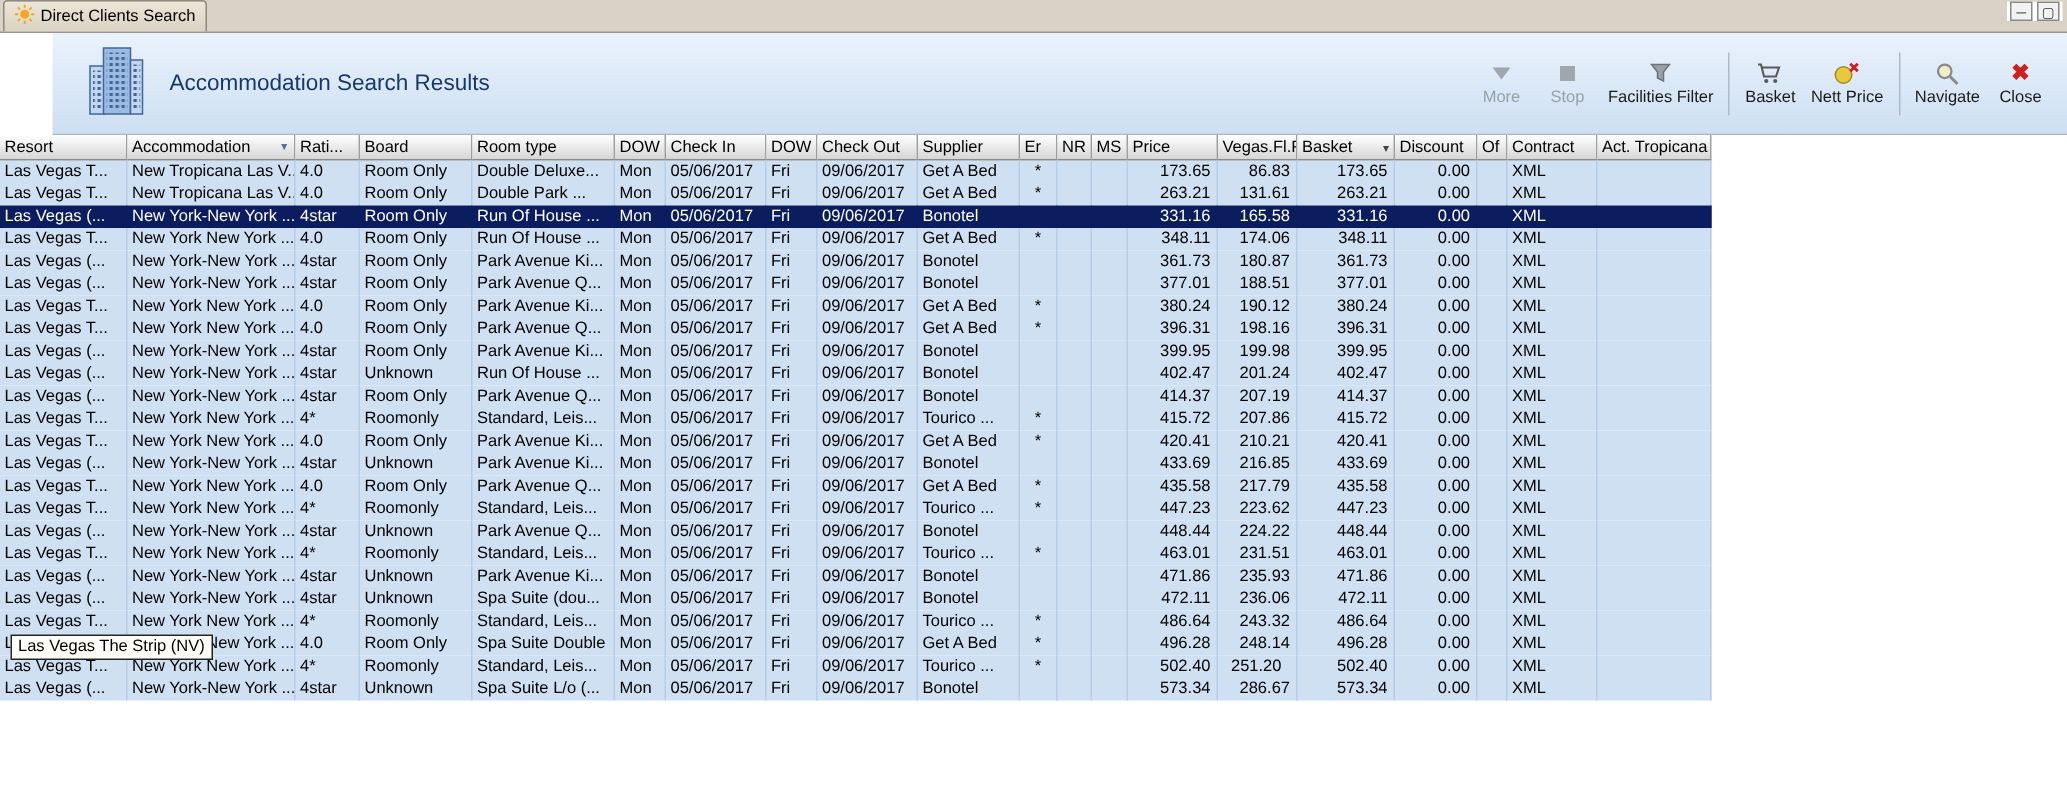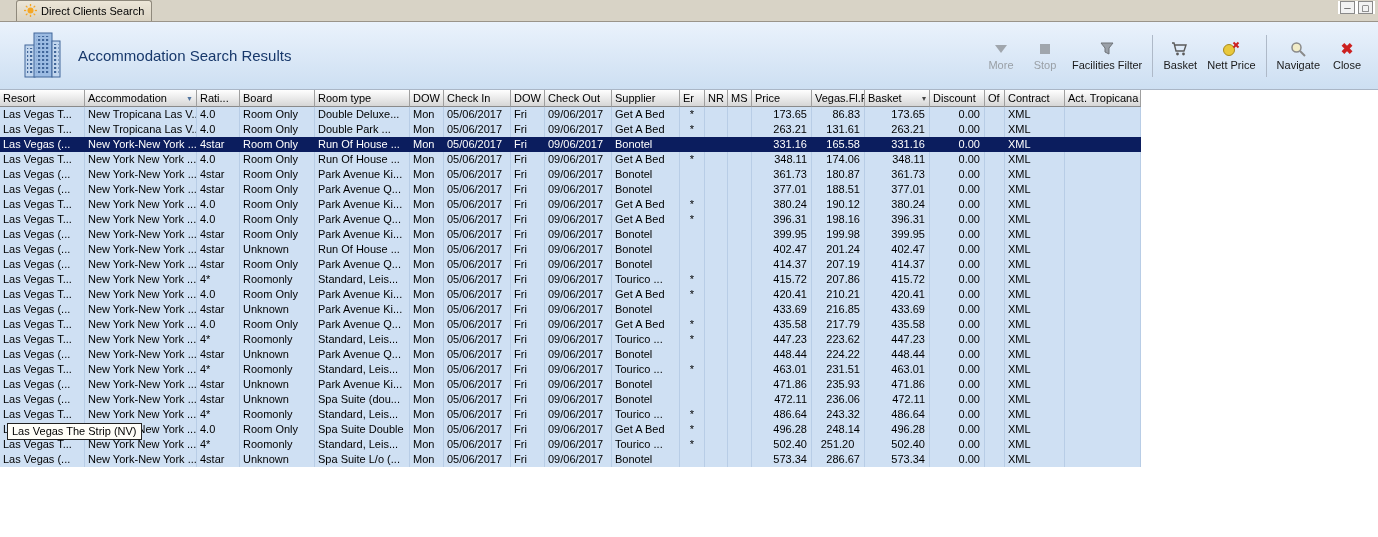--- a/index.html
+++ b/index.html
@@ -4,31 +4,31 @@
 <style>
   * { margin:0; padding:0; box-sizing:border-box; }
   html,body { width:1378px; height:537px; overflow:hidden; background:#fff;
     font-family:"Liberation Sans", sans-serif; font-size:11px; color:#000; }
 
   
   .tabbar { height:22px; background:#d8d3c6; display:flex; align-items:flex-end;
     border-bottom:1px solid #9a948a; position:relative; }
   .tab { height:21px; display:flex; align-items:center; gap:4px; padding:0 7px;
     border:1px solid #8f897c; border-bottom:none; border-radius:3px 3px 0 0;
-    background:linear-gradient(#ece6d8,#d9d2c2); margin-left:16px; white-space:nowrap; cursor:default; }
+    background:linear-gradient(#ece6d8,#d9d2c2); margin-left:2px; white-space:nowrap; cursor:default; }
   .tab.active { background:linear-gradient(#fbfbf7,#e6e0d2); color:#123a7a; font-weight:bold; margin-left:0; }
   .tclose { width:13px; height:13px; background:#a83c30; color:#fff; font-size:9px; line-height:13px;
     text-align:center; border:1px solid #7c2a22; margin-left:3px; }
   .winctl { position:absolute; right:3px; top:1px; display:flex; gap:3px; background:#fff; padding:0 2px; }
   .wbtn { width:15px; height:13px; border:1px solid #8a8a8a; background:#f2f2f2; font-size:9px;
     line-height:12px; text-align:center; color:#333; }
 
   
   .header { height:68px; background:linear-gradient(var(--header-band-top,#eaf2fc), var(--header-band-bottom,#cddff2));
-    border-bottom:1px solid #aab6c6; display:flex; align-items:center; padding:0 10px 0 22px; }
+    border-bottom:1px solid #aab6c6; display:flex; align-items:center; padding:0 10px 0 22px;margin-left:35px; }
   .bld { margin-right:16px; }
   .titles div { font-size:15px; color:var(--title-text,#17386b); line-height:19px; }
   .toolbar { margin-left:auto; display:flex; align-items:center; gap:10px; padding-right:4px; }
   .tbtn { display:flex; flex-direction:column; align-items:center; gap:2px; min-width:34px;
     font-size:11px; color:#1a1a1a; cursor:default; }
   .tbtn .ic { height:17px; display:flex; align-items:center; justify-content:center; }
   .tbtn.disabled { color:#9aa0a6; }
   .tsep { width:1px; height:42px; background:#aeb9c8; }
   .tri-down { width:0; height:0; border-left:6px solid transparent; border-right:6px solid transparent;
     border-top:8px solid #a0a6ad; }

